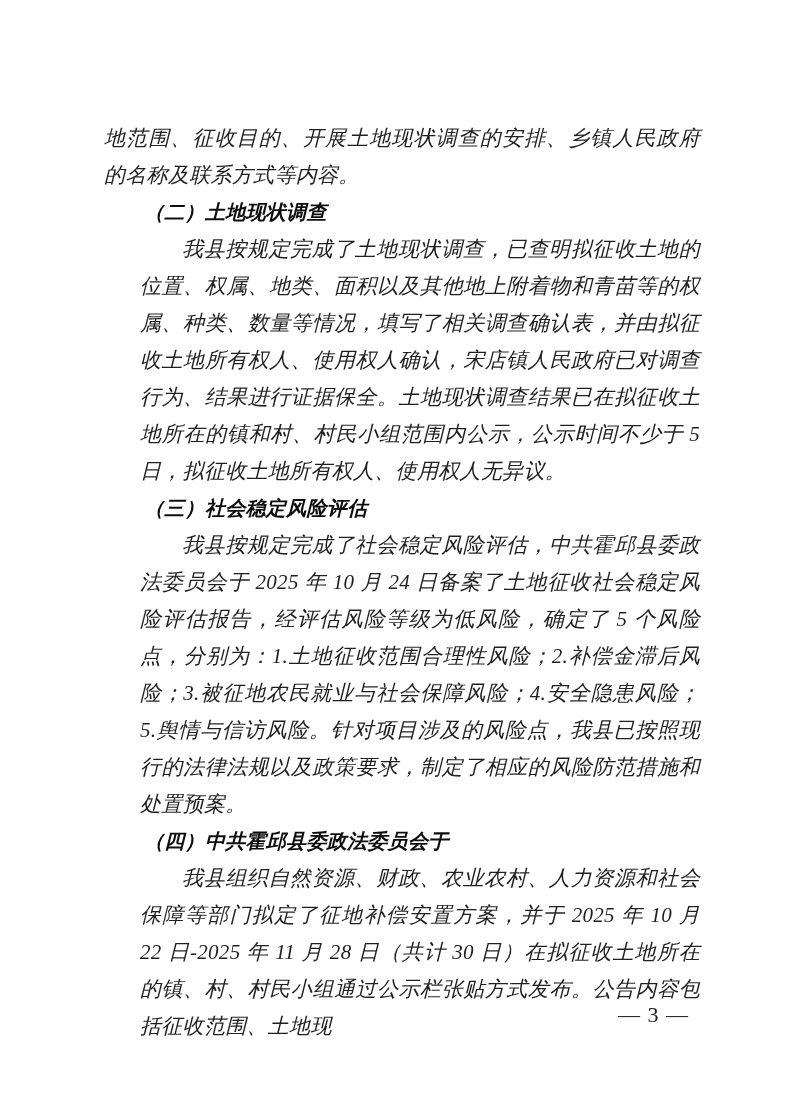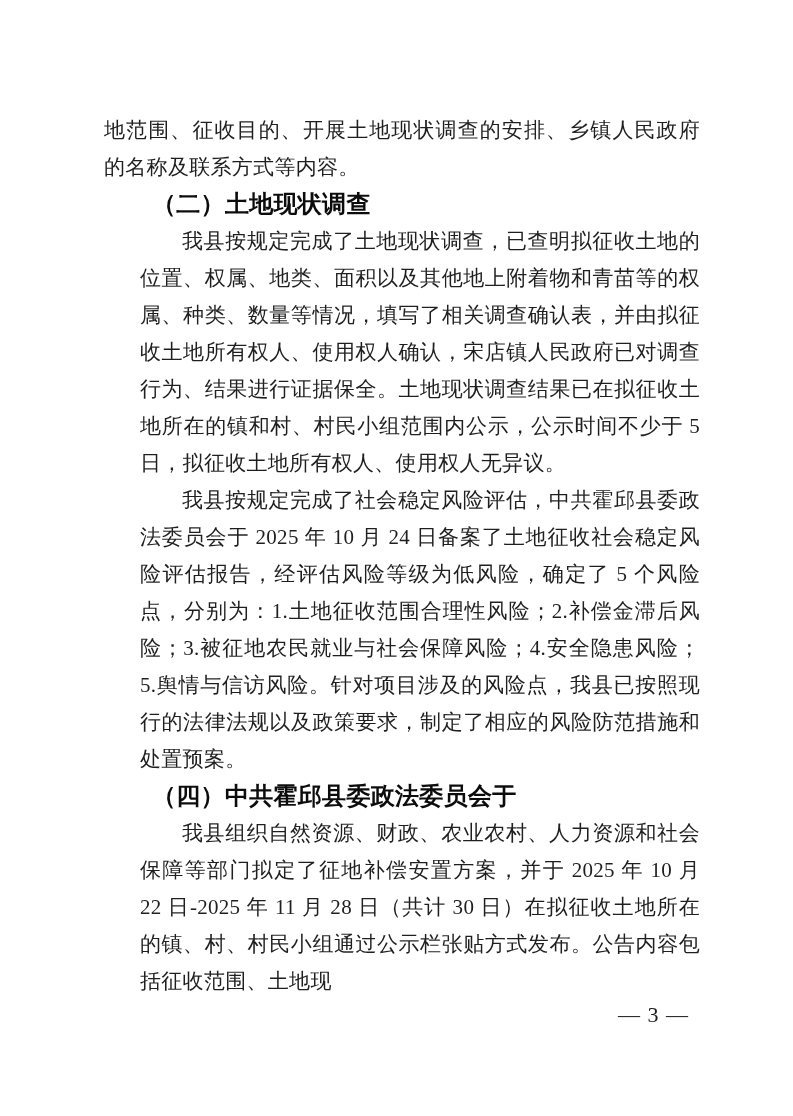--- a/index.html
+++ b/index.html
@@ -11,42 +11,43 @@
     position: relative;
     width: 793px;
     height: 1116px;
     background: #ffffff;
     overflow: hidden;
     font-family: "Liberation Serif", "DejaVu Serif", serif;
   }
   .body-text {
     position: absolute;
     left: 104px;
-    top: 112px;
+    top: 120px;
     width: 596px;
     color: #1f1f1f;
     font-size: 21px;
     letter-spacing: 0.3px;
     line-height: 37px;
     text-align: justify;
+    font-style: italic;
   }
   .body-text p,
   .body-text h3 {
     margin: 0;
     padding: 0;
   }
   p.para-cont {
     text-indent: 0;
   }
   p.para {
     text-indent: 2em;
     margin-left: 36px;
   }
   h3.heading {
-    font-size: 24px;
+    font-size: 20px;
     font-weight: 700;
     text-indent: 2em;
     color: #0c0c0c;
     line-height: 37px;
     text-align: left;
   }
   .page-number {
     position: absolute;
     top: 1000px;
     left: 0;
@@ -64,20 +65,21 @@
 <div class="sheet">
 
   <main class="body-text">
 
     <p class="para-cont">地范围、征收目的、开展土地现状调查的安排、乡镇人民政府的名称及联系方式等内容。</p>
 
     <h3 class="heading">（二）土地现状调查</h3>
 
     <p class="para">我县按规定完成了土地现状调查，已查明拟征收土地的位置、权属、地类、面积以及其他地上附着物和青苗等的权属、种类、数量等情况，填写了相关调查确认表，并由拟征收土地所有权人、使用权人确认，宋店镇人民政府已对调查行为、结果进行证据保全。土地现状调查结果已在拟征收土地所在的镇和村、村民小组范围内公示，公示时间不少于 5 日，拟征收土地所有权人、使用权人无异议。</p>
 
+    <h3 class="heading">（三）社会稳定风险评估</h3>
 
     <p class="para">我县按规定完成了社会稳定风险评估，中共霍邱县委政法委员会于 2025 年 10 月 24 日备案了土地征收社会稳定风险评估报告，经评估风险等级为低风险，确定了 5 个风险点，分别为：1.土地征收范围合理性风险；2.补偿金滞后风险；3.被征地农民就业与社会保障风险；4.安全隐患风险；5.舆情与信访风险。针对项目涉及的风险点，我县已按照现行的法律法规以及政策要求，制定了相应的风险防范措施和处置预案。</p>
 
     <h3 class="heading">（四）中共霍邱县委政法委员会于</h3>
 
     <p class="para">我县组织自然资源、财政、农业农村、人力资源和社会保障等部门拟定了征地补偿安置方案，并于 2025 年 10 月 22 日-2025 年 11 月 28 日（共计 30 日）在拟征收土地所在的镇、村、村民小组通过公示栏张贴方式发布。公告内容包括征收范围、土地现</p>
 
   </main>
 
   <footer class="page-number">— 3 —</footer>

